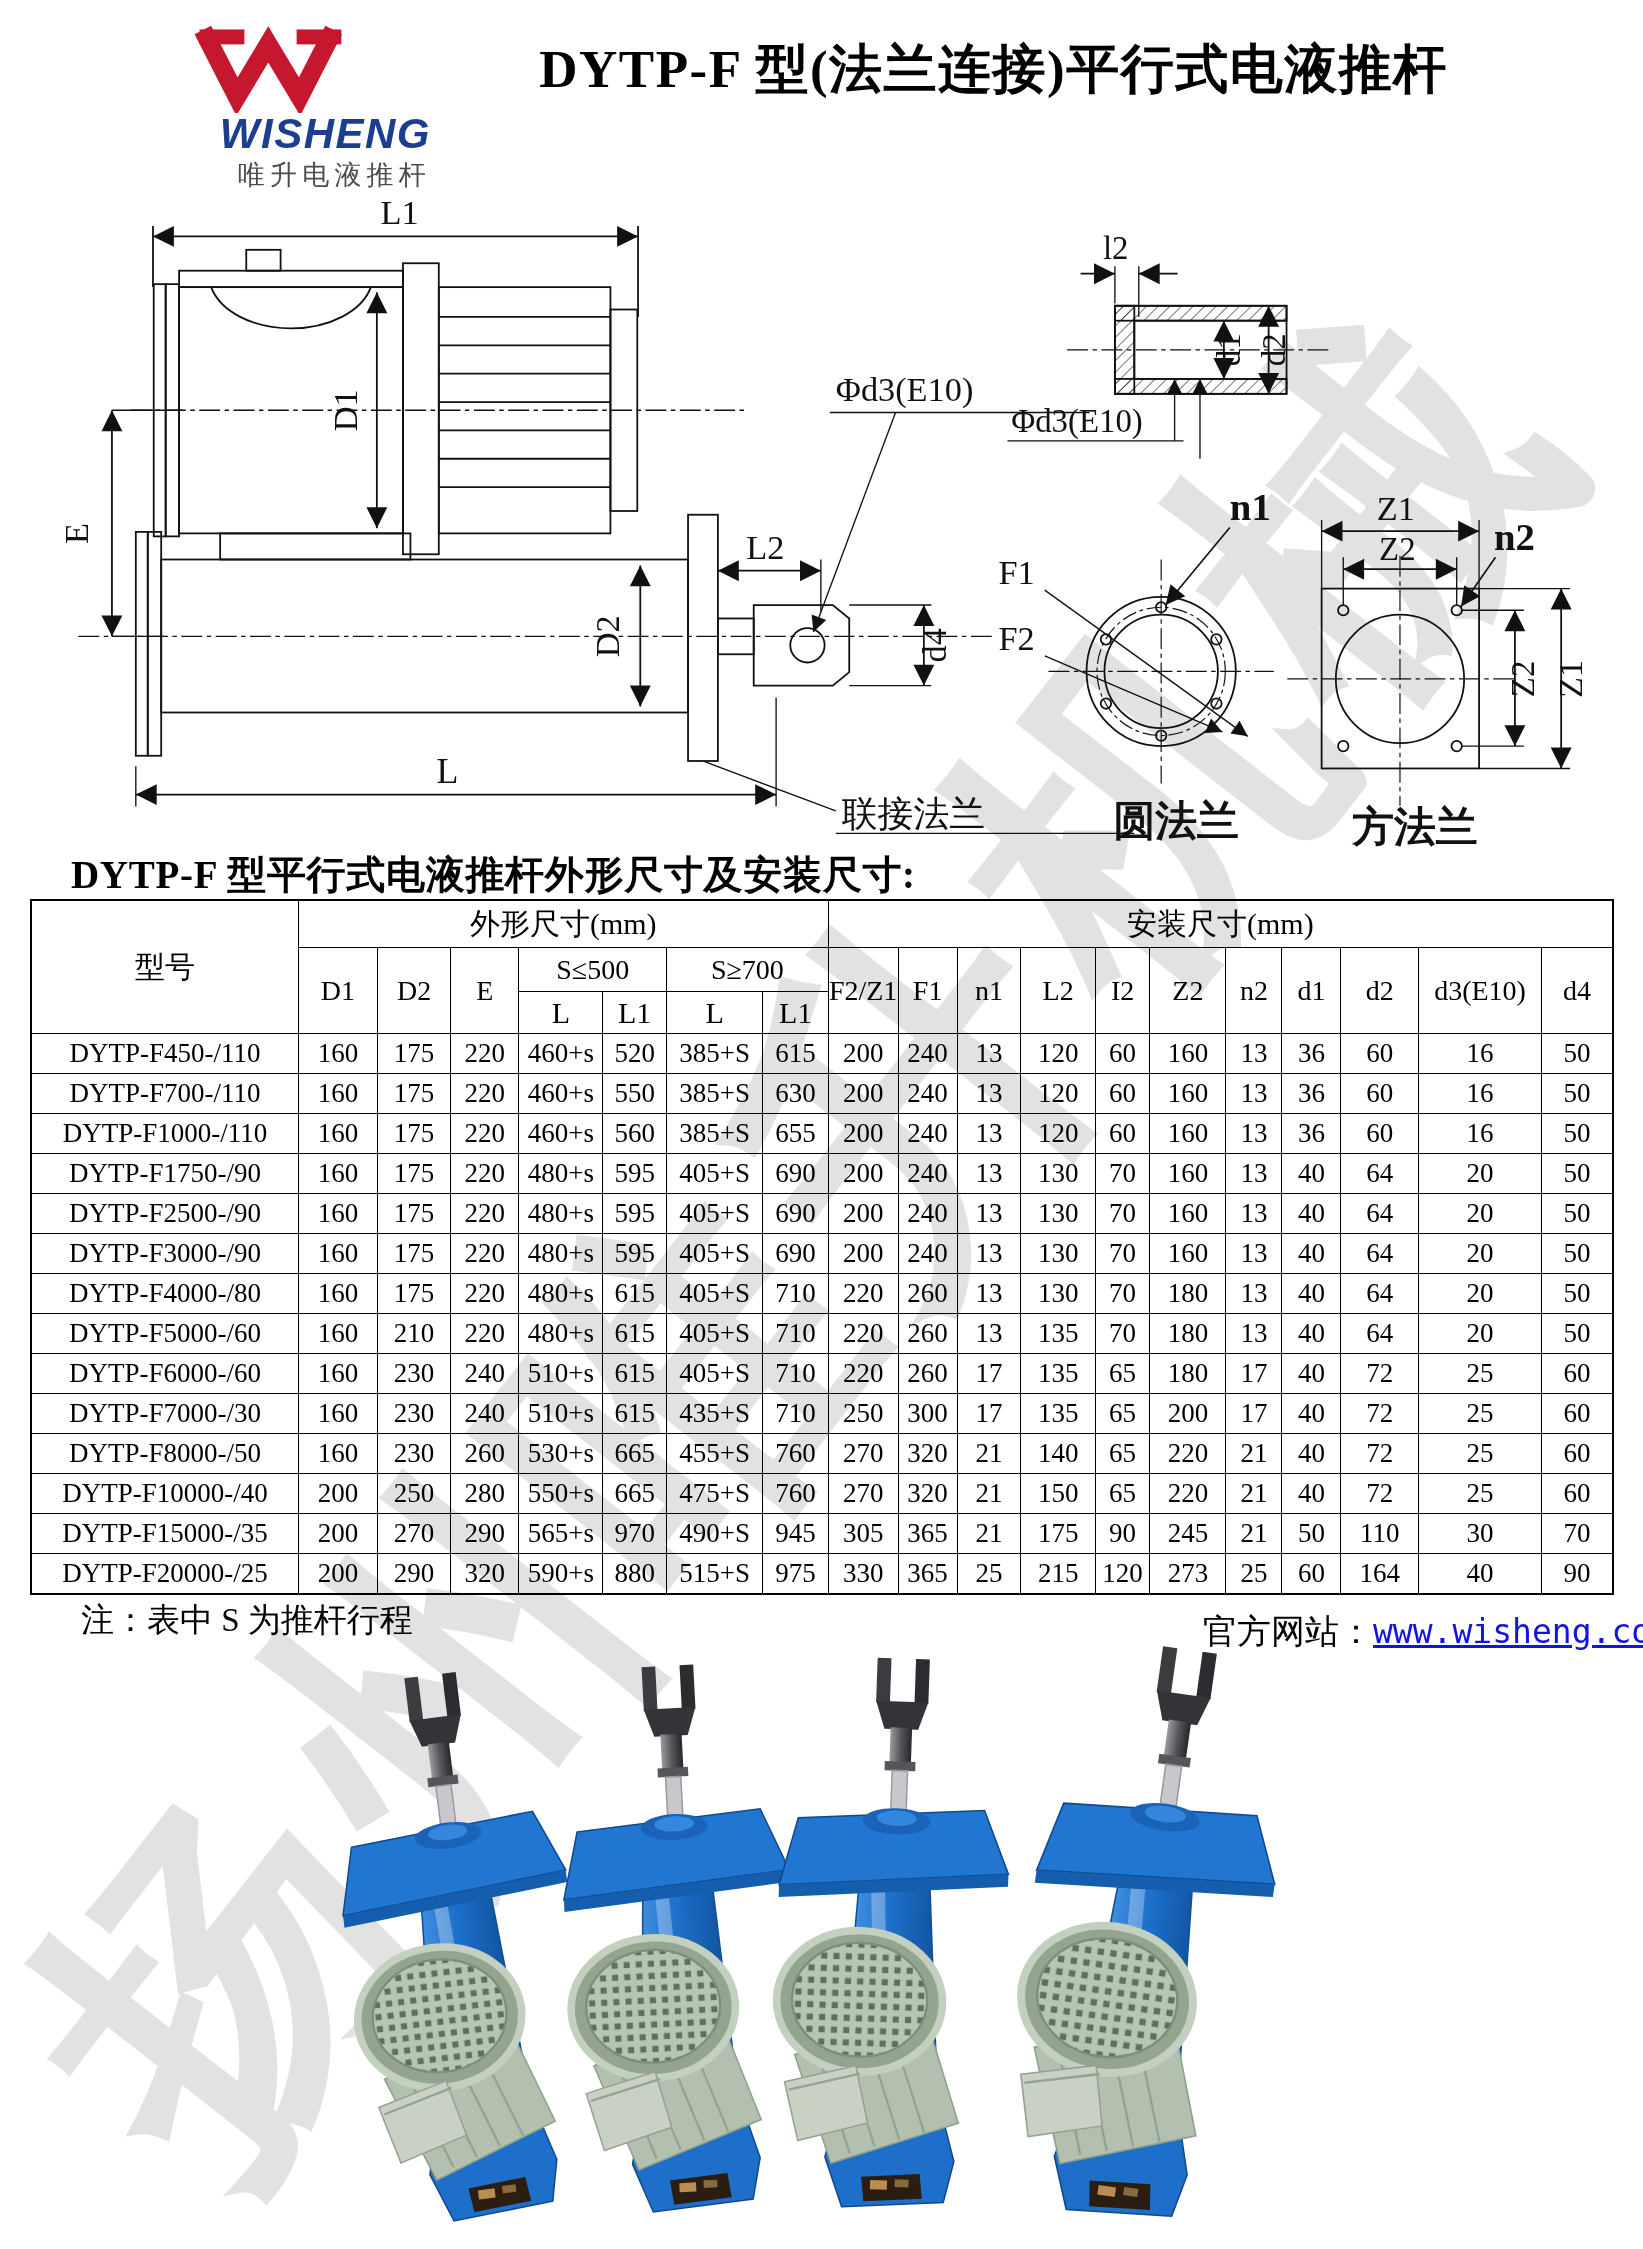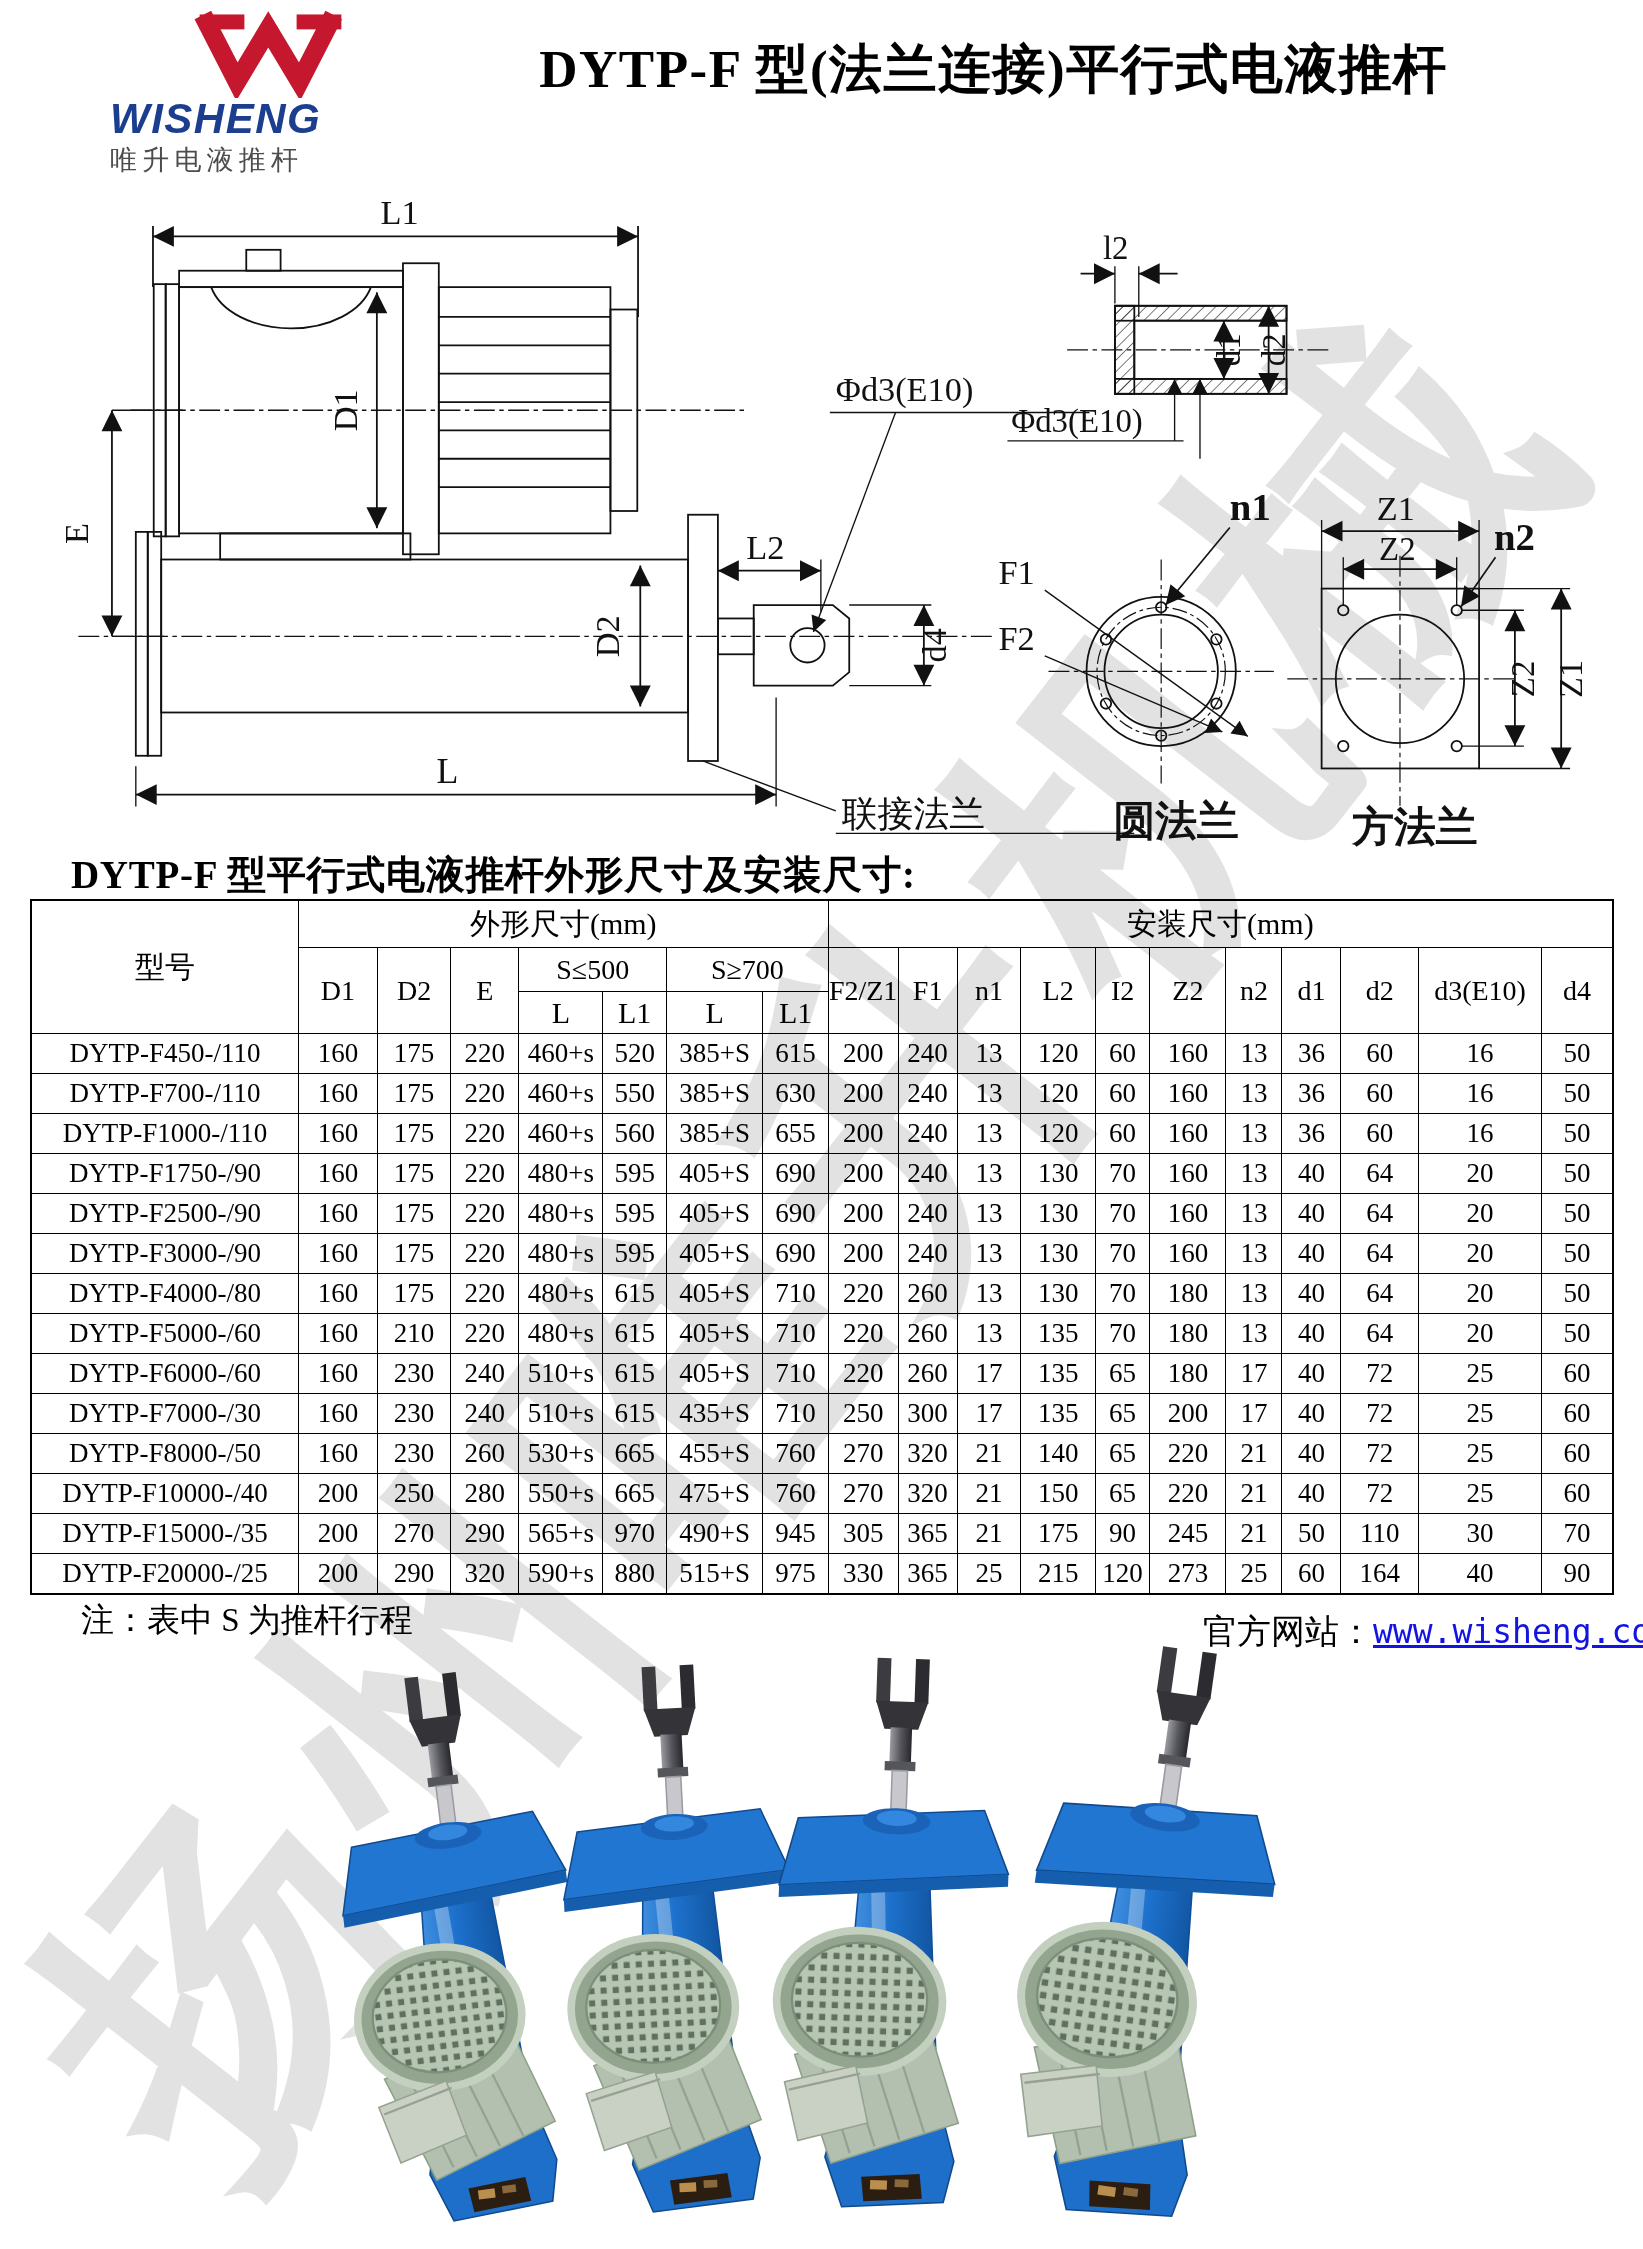--- a/index.html
+++ b/index.html
@@ -5,21 +5,21 @@
   html,body{margin:0;padding:0;background:#ffffff;}
   .page{position:relative;width:1644px;height:2250px;background:#fff;overflow:hidden;
         font-family:"Liberation Serif","DejaVu Serif",serif;color:#000;}
   .layer{position:absolute;z-index:2;}
   
   .watermark{position:absolute;left:806px;top:1239px;z-index:1;
     transform:translate(-50%,-50%) rotate(-52deg);
     font-size:351px;font-weight:700;letter-spacing:21px;white-space:nowrap;
     color:rgba(150,150,150,0.28);font-family:"Liberation Serif","DejaVu Serif",serif;}
   
-  .logo{left:110px;top:7px;width:321px;height:160px;text-align:left;}
+  .logo{left:110px;top:22px;width:321px;height:160px;text-align:right;}
   .logo svg{display:block;margin:0 auto;}
   .brand{font-family:"Liberation Sans",sans-serif;font-weight:700;font-style:italic;
          font-size:42px;color:#1c3e8f;letter-spacing:1.5px;line-height:1.0;}
   .brand-sub{font-size:27px;color:#4d4d4d;letter-spacing:5.2px;margin-top:1.5px;}
   .title{left:373px;right:30px;top:34px;text-align:center;font-size:53px;font-weight:600;
          letter-spacing:1.5px;white-space:nowrap;}
   
   .drawings{left:0;top:175px;width:1644px;height:672px;}
   
   .section-heading{left:71px;top:804px;font-size:39px;font-weight:700;letter-spacing:0.7px;margin-top:44px;}

